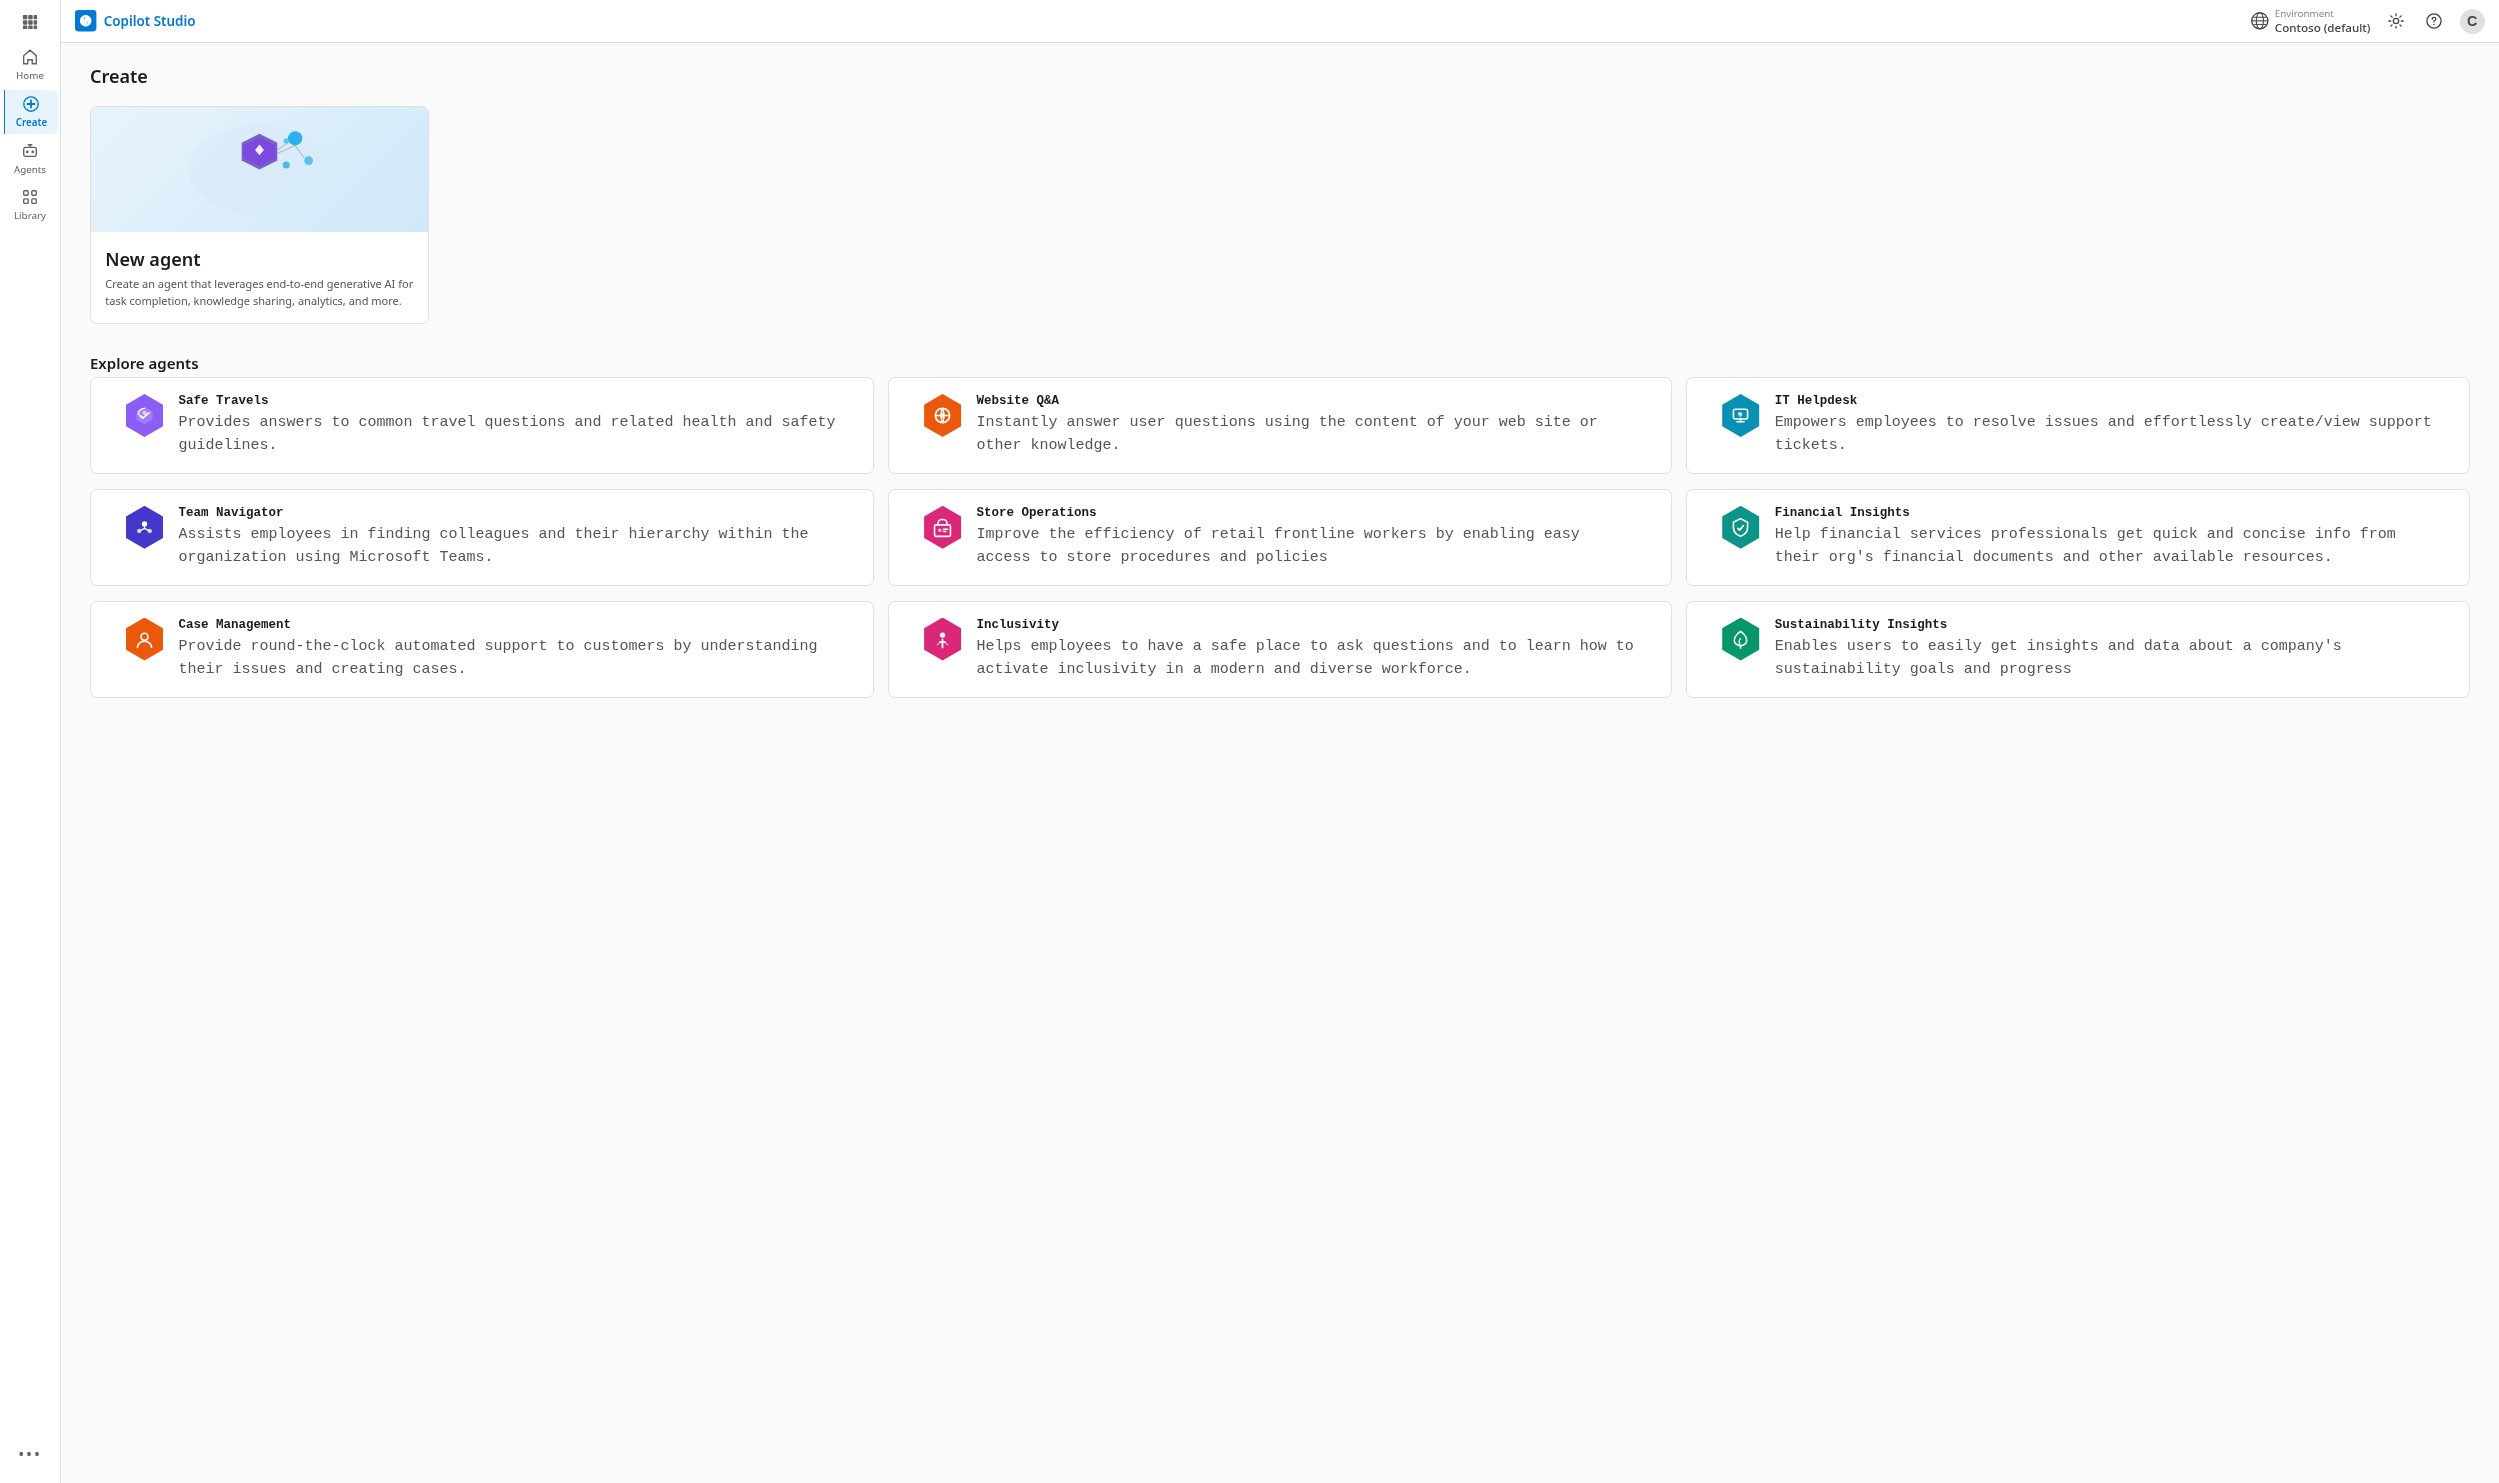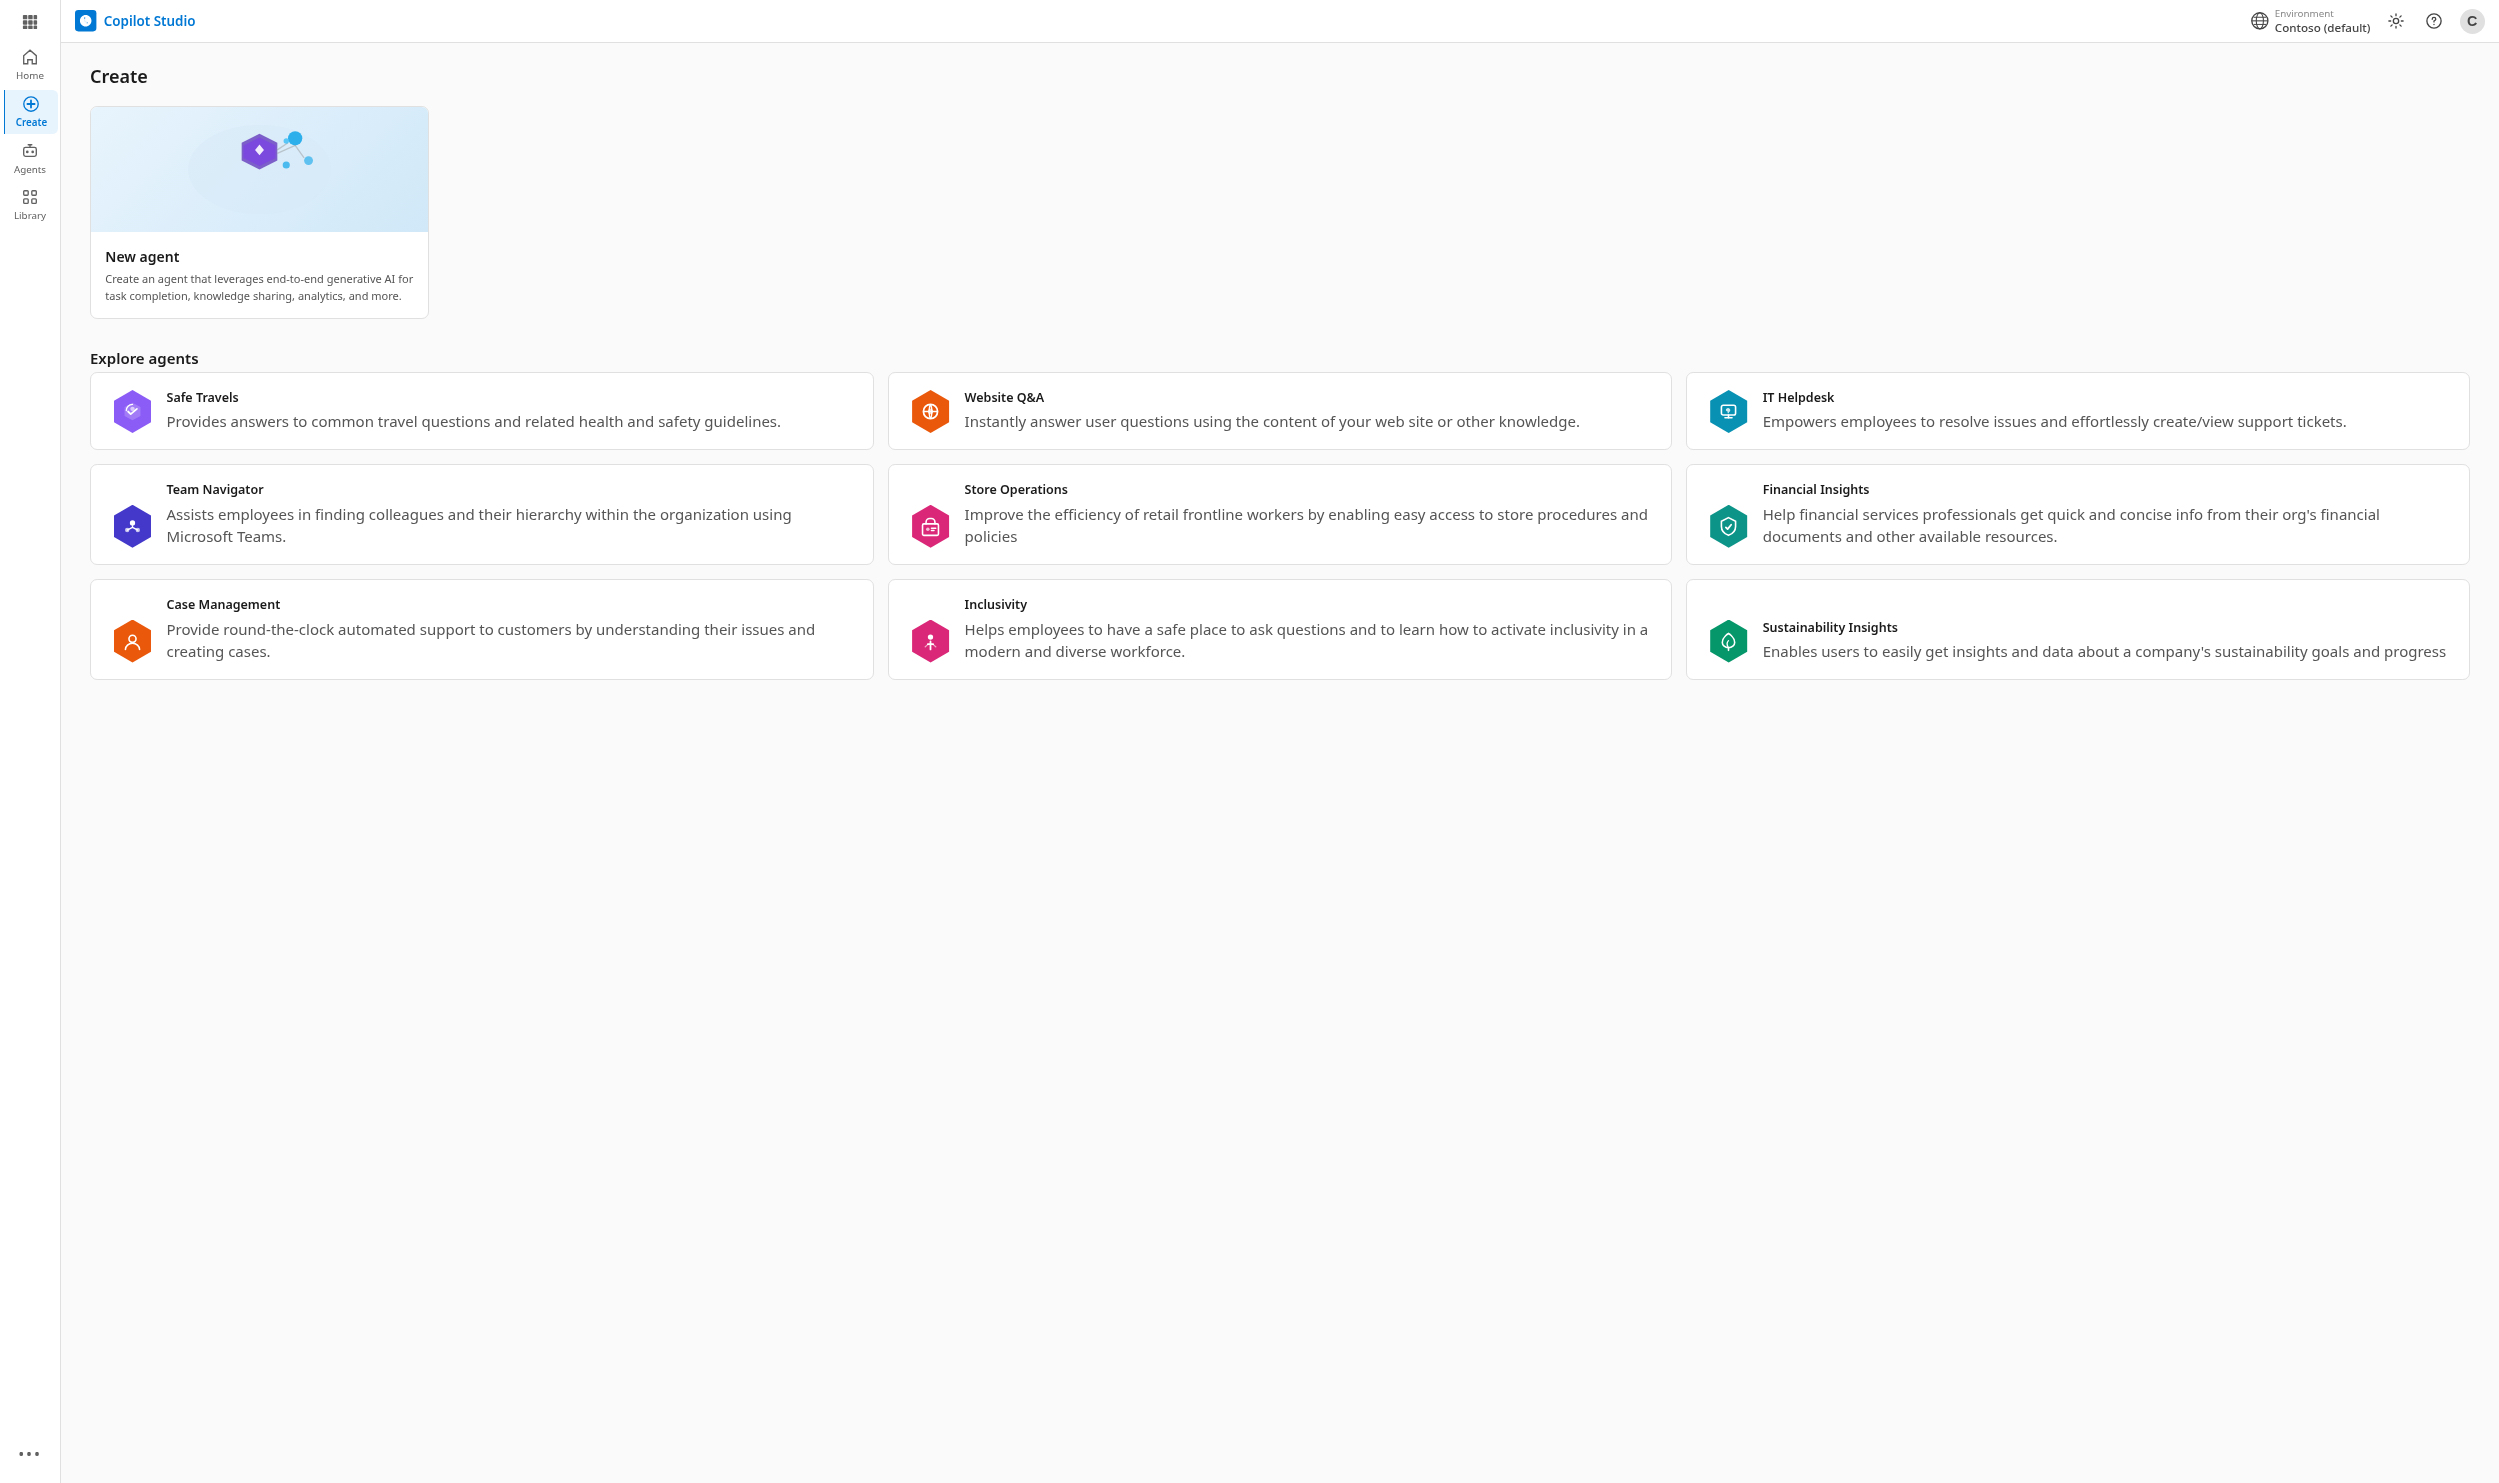--- a/index.html
+++ b/index.html
@@ -144,21 +144,21 @@
       display: flex;
       align-items: center;
       justify-content: center;
       position: relative;
       overflow: hidden;
     }
     .new-agent-card-body {
       padding: 14.3px;
     }
     .new-agent-title {
-      font-size: 14px;
+      font-size: 18px;
       font-weight: 600;
       color: #1a1a1a;
       margin-bottom: 5.4px;
     }
     .new-agent-desc {
       font-size: 11px;
       color: #555;
       line-height: 1.5;
     }
 
@@ -182,25 +182,26 @@
     
     .agents-grid {
       display: grid;
       grid-template-columns: repeat(3, 1fr);
       gap: 14.3px;
     }
     .agent-card {
       background: #fff;
       border: 0.9px solid #e0e0e0;
       border-radius: 7.1px;
-      padding: 16px 20px;
-      display: flex;
-      align-items: flex-end;
+      padding: 16px 32px;
+      display: flex;
+      align-items: flex-start;
       gap: 12.5px;
       cursor: pointer;
+      font-family: Liberation Mono, monospace;
     }
     .agent-icon {
       width: 43px;
       height: 43px;
       border-radius: 9px;
       flex-shrink: 0;
       display: flex;
       align-items: center;
       justify-content: center;
       font-size: 19.7px;

